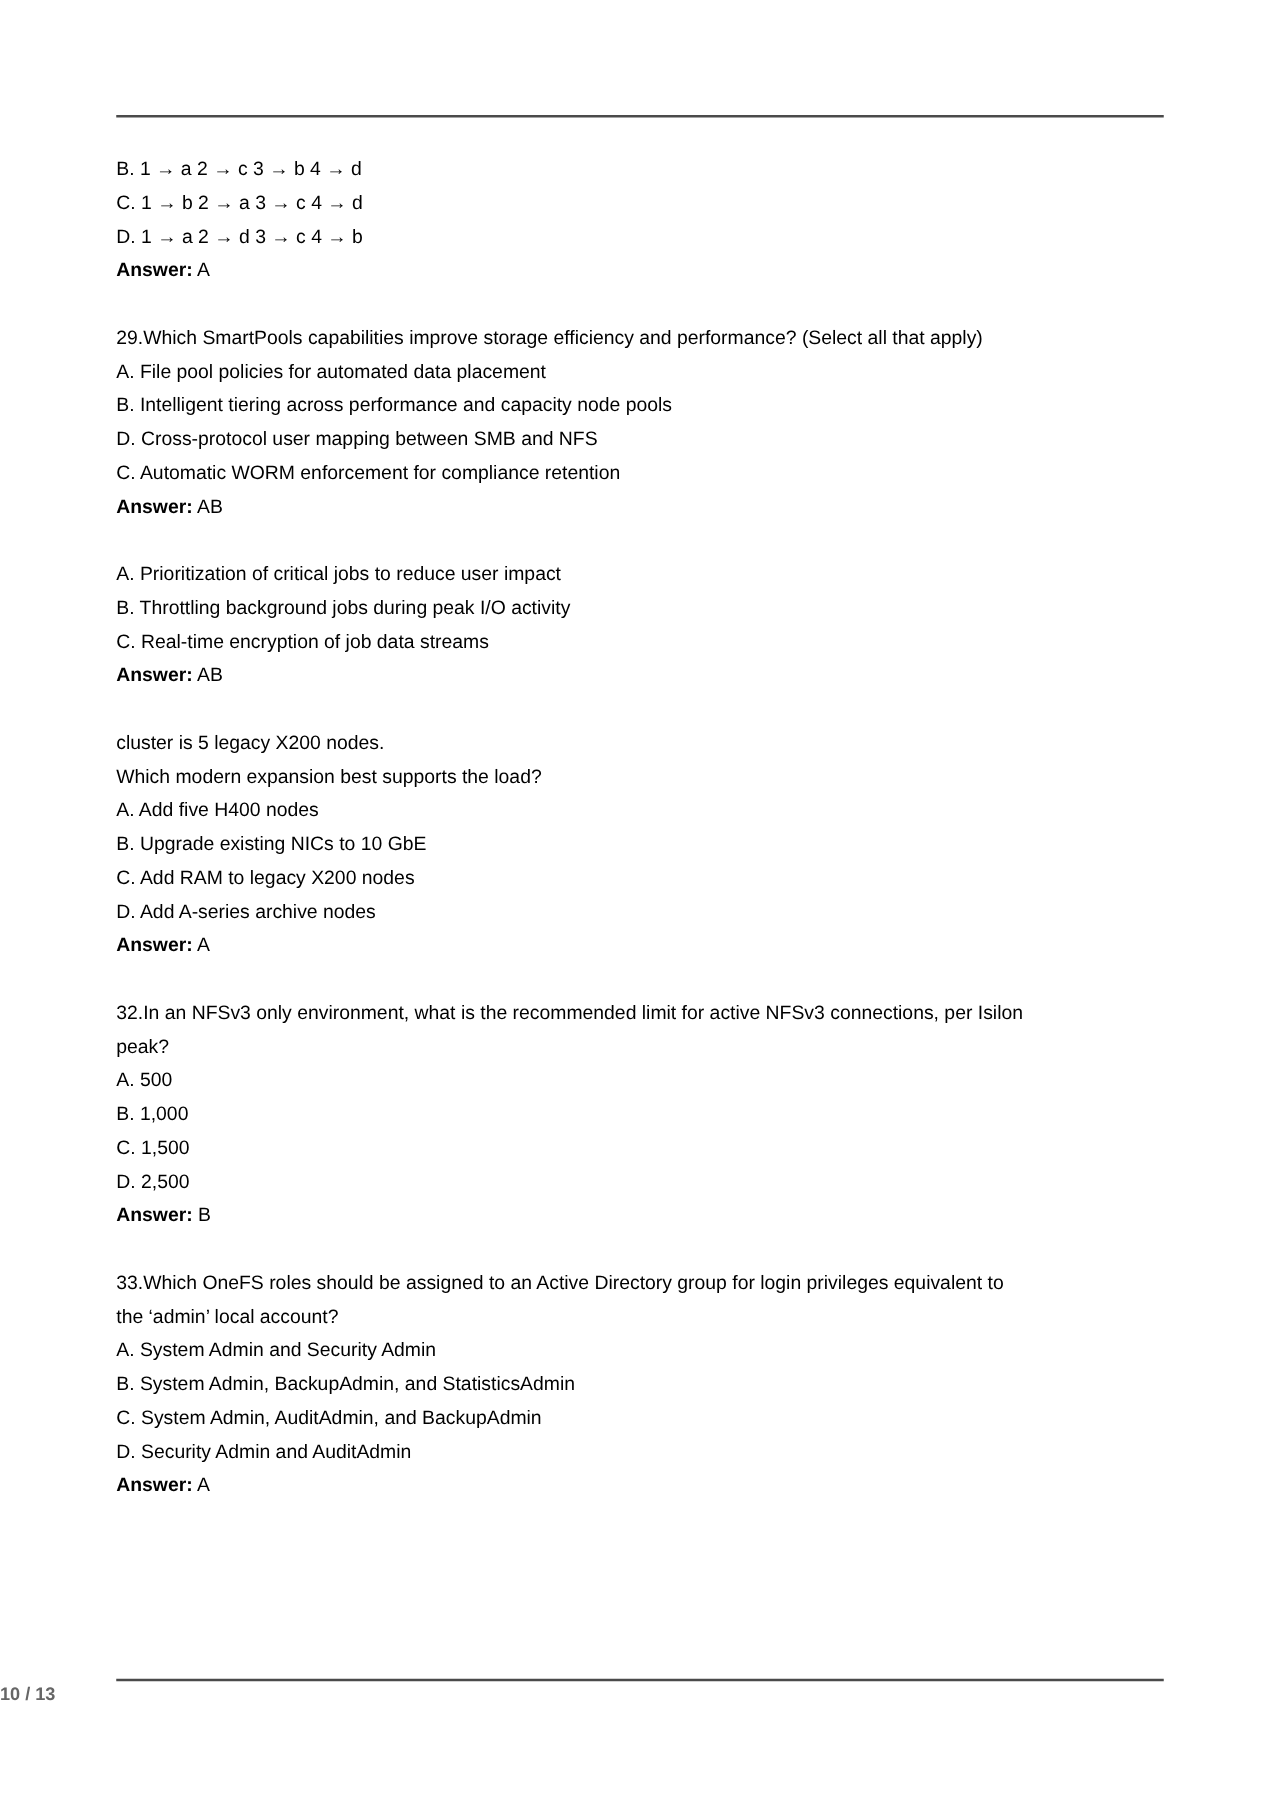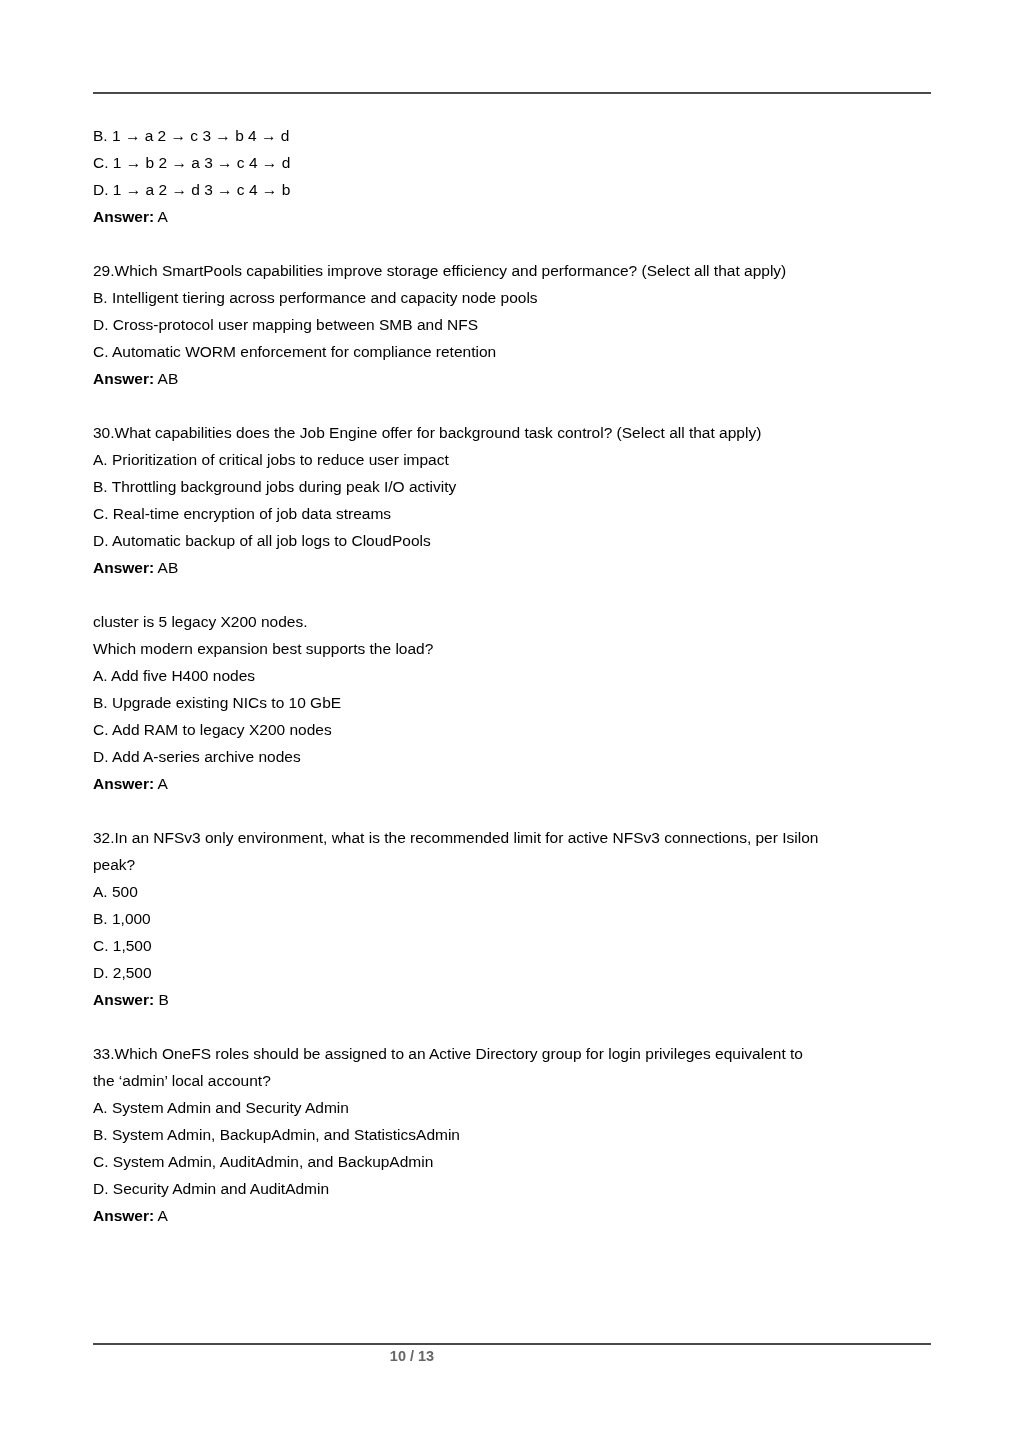--- a/index.html
+++ b/index.html
@@ -51,51 +51,50 @@
     width: 838px;
     top: 1343px;
     height: 2px;
     background: var(--rule);
   }
   .page-number {
     position: absolute;
     left: 0;
     width: 824px;
     top: 1348px;
-    text-align: center;
+    text-align: left;
     font-size: 14.5px;
     font-weight: bold;
     color: var(--footer-text);
   }
 </style>
 </head>
 <body>
 
 <div class="page">
   <div class="header-rule"></div>
   <main class="content" id="blocks">
       <section class="qblock">
         <p class="line">B. 1 → a 2 → c 3 → b 4 → d</p>
         <p class="line">C. 1 → b 2 → a 3 → c 4 → d</p>
         <p class="line">D. 1 → a 2 → d 3 → c 4 → b</p>
         <p class="line answer"><strong>Answer:</strong> A</p>
       </section>
       <section class="qblock">
         <p class="line">29.Which SmartPools capabilities improve storage efficiency and performance? (Select all that apply)</p>
+        <p class="line">A. File pool policies for automated data placement</p>
         <p class="line">B. Intelligent tiering across performance and capacity node pools</p>
         <p class="line">D. Cross-protocol user mapping between SMB and NFS</p>
         <p class="line">C. Automatic WORM enforcement for compliance retention</p>
         <p class="line answer"><strong>Answer:</strong> AB</p>
       </section>
       <section class="qblock">
-        <p class="line">30.What capabilities does the Job Engine offer for background task control? (Select all that apply)</p>
         <p class="line">A. Prioritization of critical jobs to reduce user impact</p>
         <p class="line">B. Throttling background jobs during peak I/O activity</p>
         <p class="line">C. Real-time encryption of job data streams</p>
-        <p class="line">D. Automatic backup of all job logs to CloudPools</p>
         <p class="line answer"><strong>Answer:</strong> AB</p>
       </section>
       <section class="qblock">
         <p class="line">cluster is 5 legacy X200 nodes.</p>
         <p class="line">Which modern expansion best supports the load?</p>
         <p class="line">A. Add five H400 nodes</p>
         <p class="line">B. Upgrade existing NICs to 10 GbE</p>
         <p class="line">C. Add RAM to legacy X200 nodes</p>
         <p class="line">D. Add A-series archive nodes</p>
         <p class="line answer"><strong>Answer:</strong> A</p>

